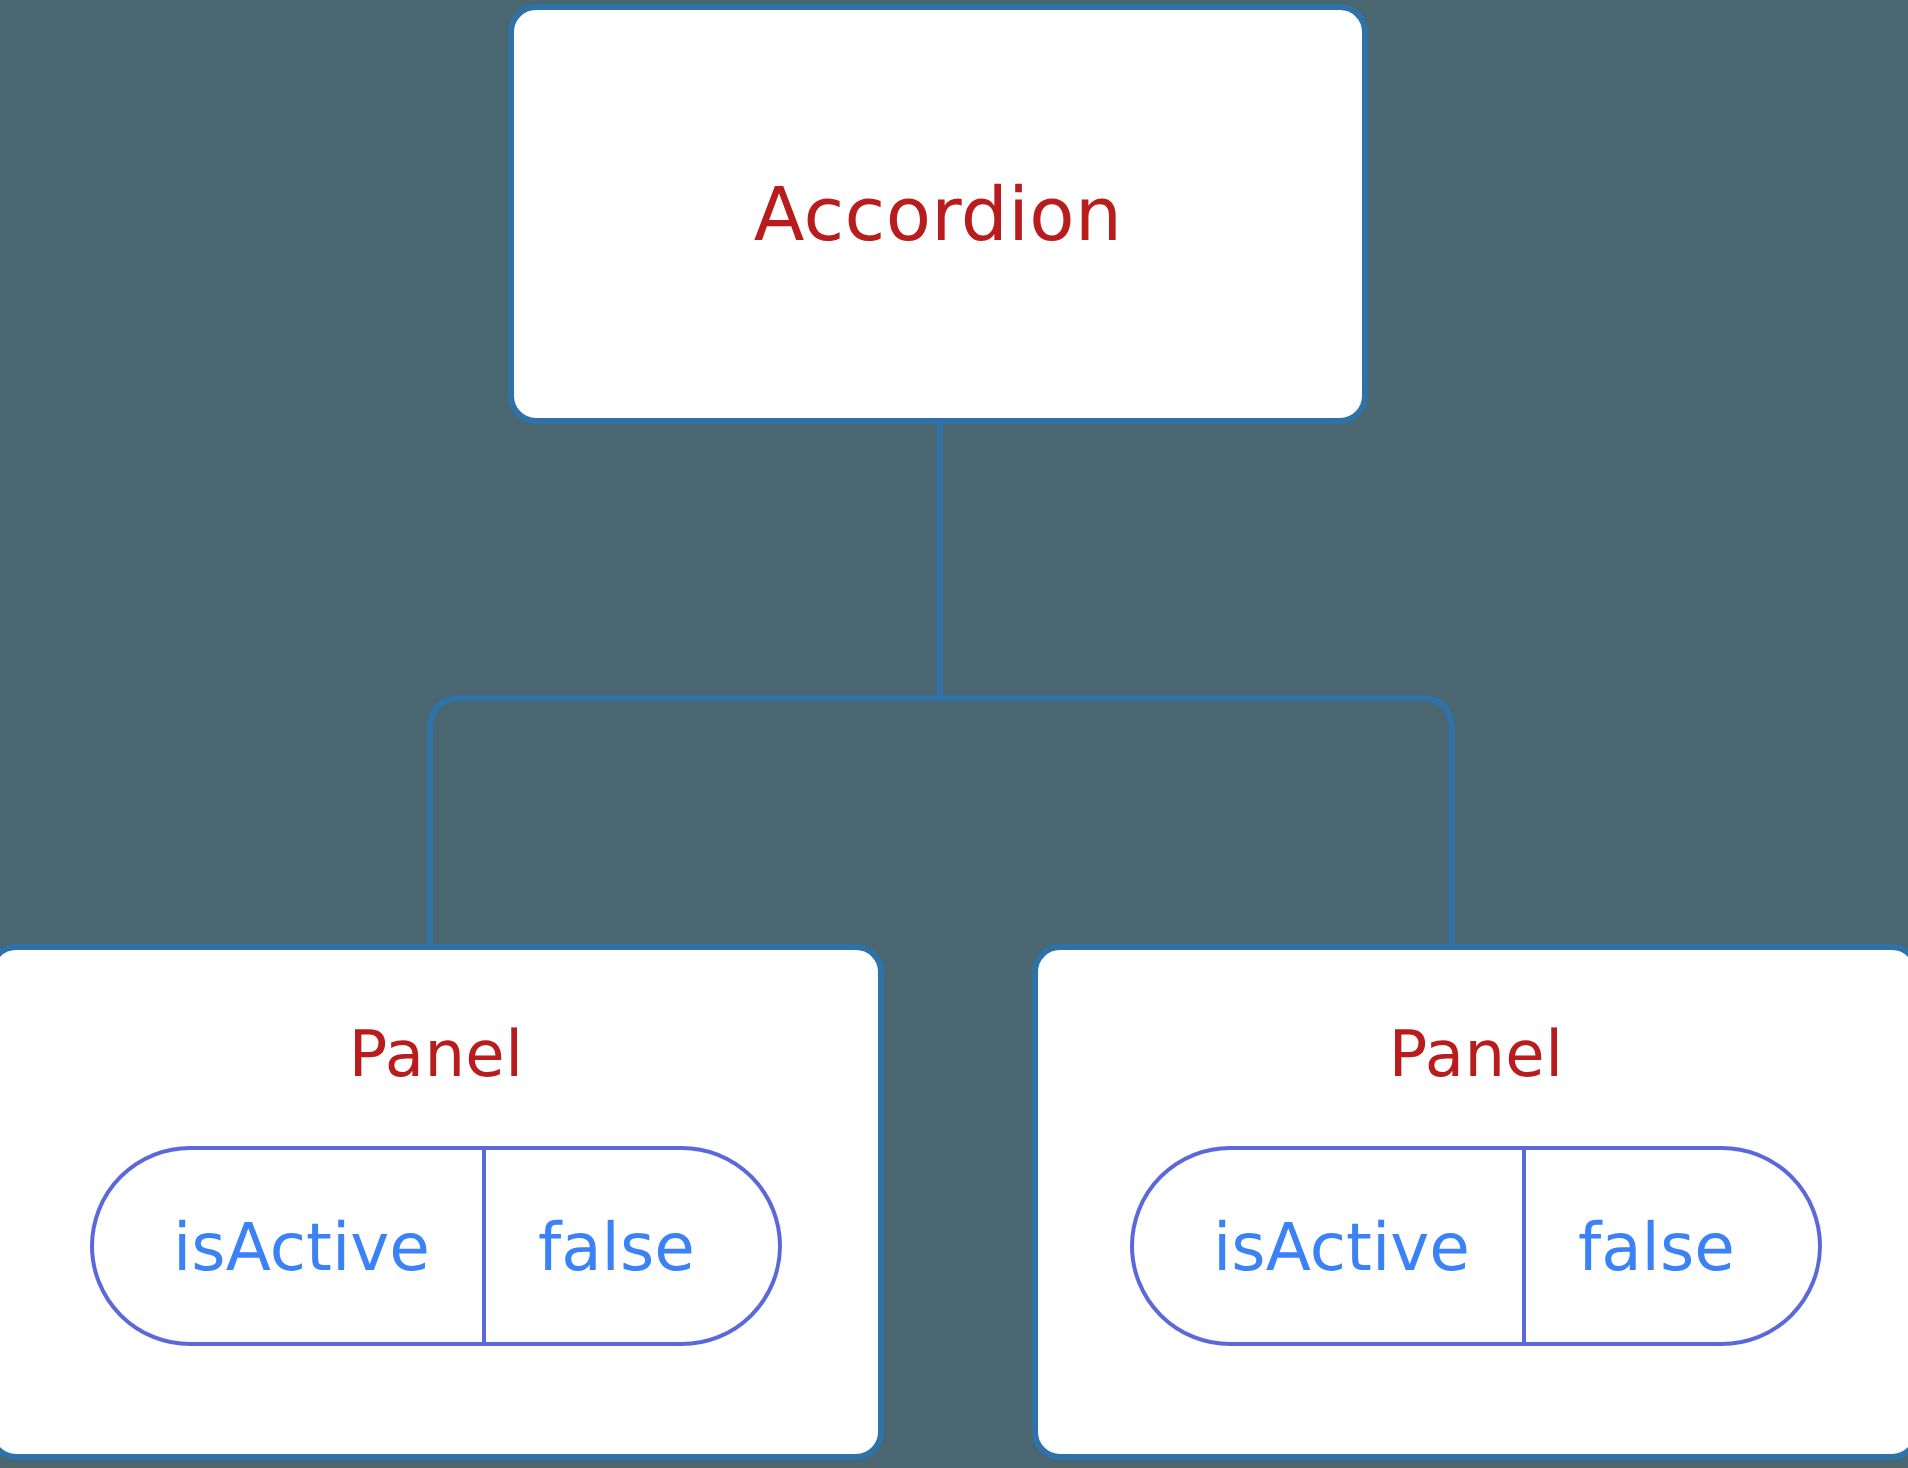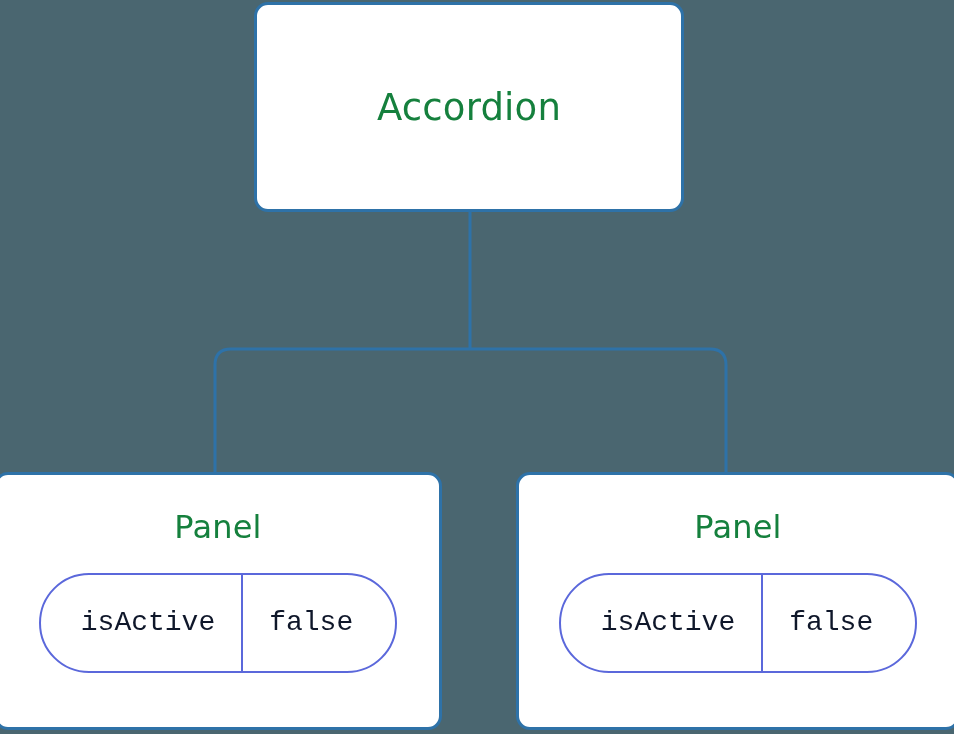--- a/index.html
+++ b/index.html
@@ -46,21 +46,21 @@
   }
 
   .node-root {
     left: 254px;
     top: 2px;
     width: 430px;
     height: 210px;
   }
 
   .node-title {
-    color: #15803d;
+    color: #b91c1c;
     font-weight: 400;
     letter-spacing: 0.2px;
     white-space: nowrap;
     line-height: 1;
   }
   .node-root .node-title {
     font-size: 37px;
   }
 
   
@@ -91,25 +91,24 @@
     height: 100px;
     border: 2px solid #5b68db;
     border-radius: 50px;
     background: transparent;
     overflow: hidden;
   }
   .badge-cell {
     display: flex;
     align-items: center;
     justify-content: center;
-    color: #0f172a;
-    font-size: 28px;
+    color: #3b82f6;
+    font-size: 33px;
     line-height: 1;
     white-space: nowrap;
-    font-family: Liberation Mono, monospace;
   }
   .badge-key {
     padding: 0 26px 0 40px;
   }
   .badge-divider {
     width: 2px;
     background: #5b68db;
     flex: 0 0 auto;
   }
   .badge-value {

